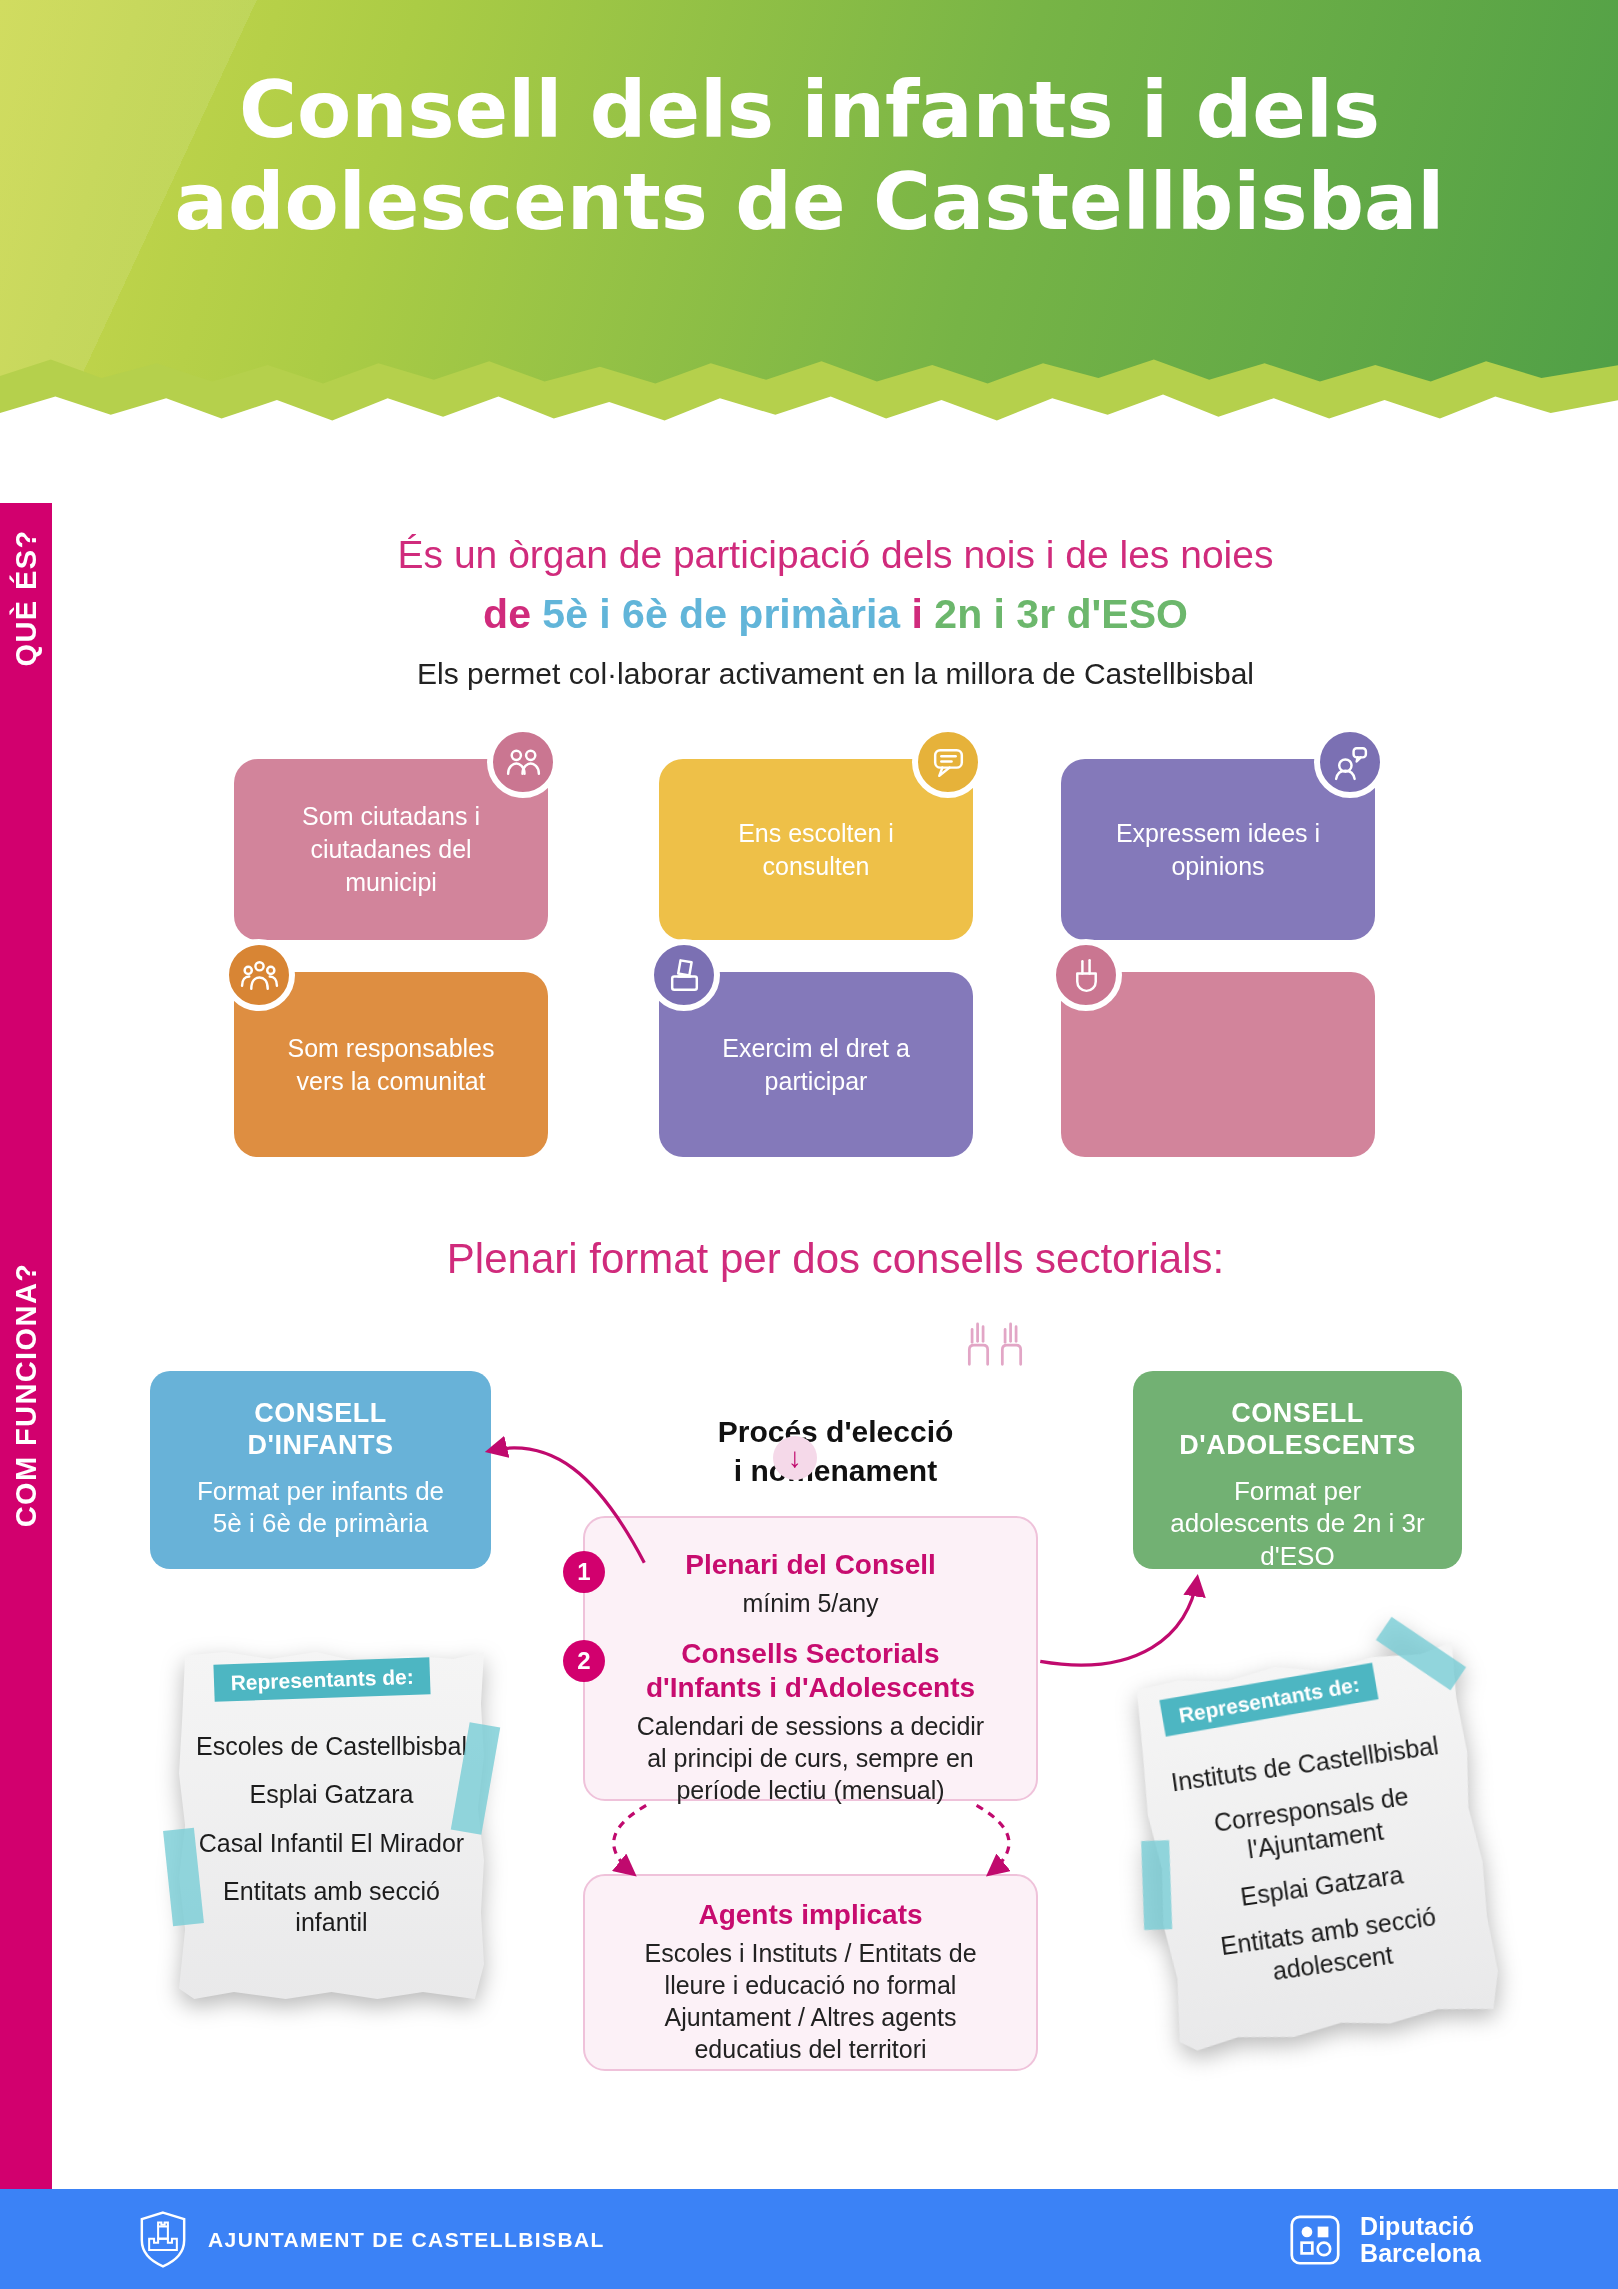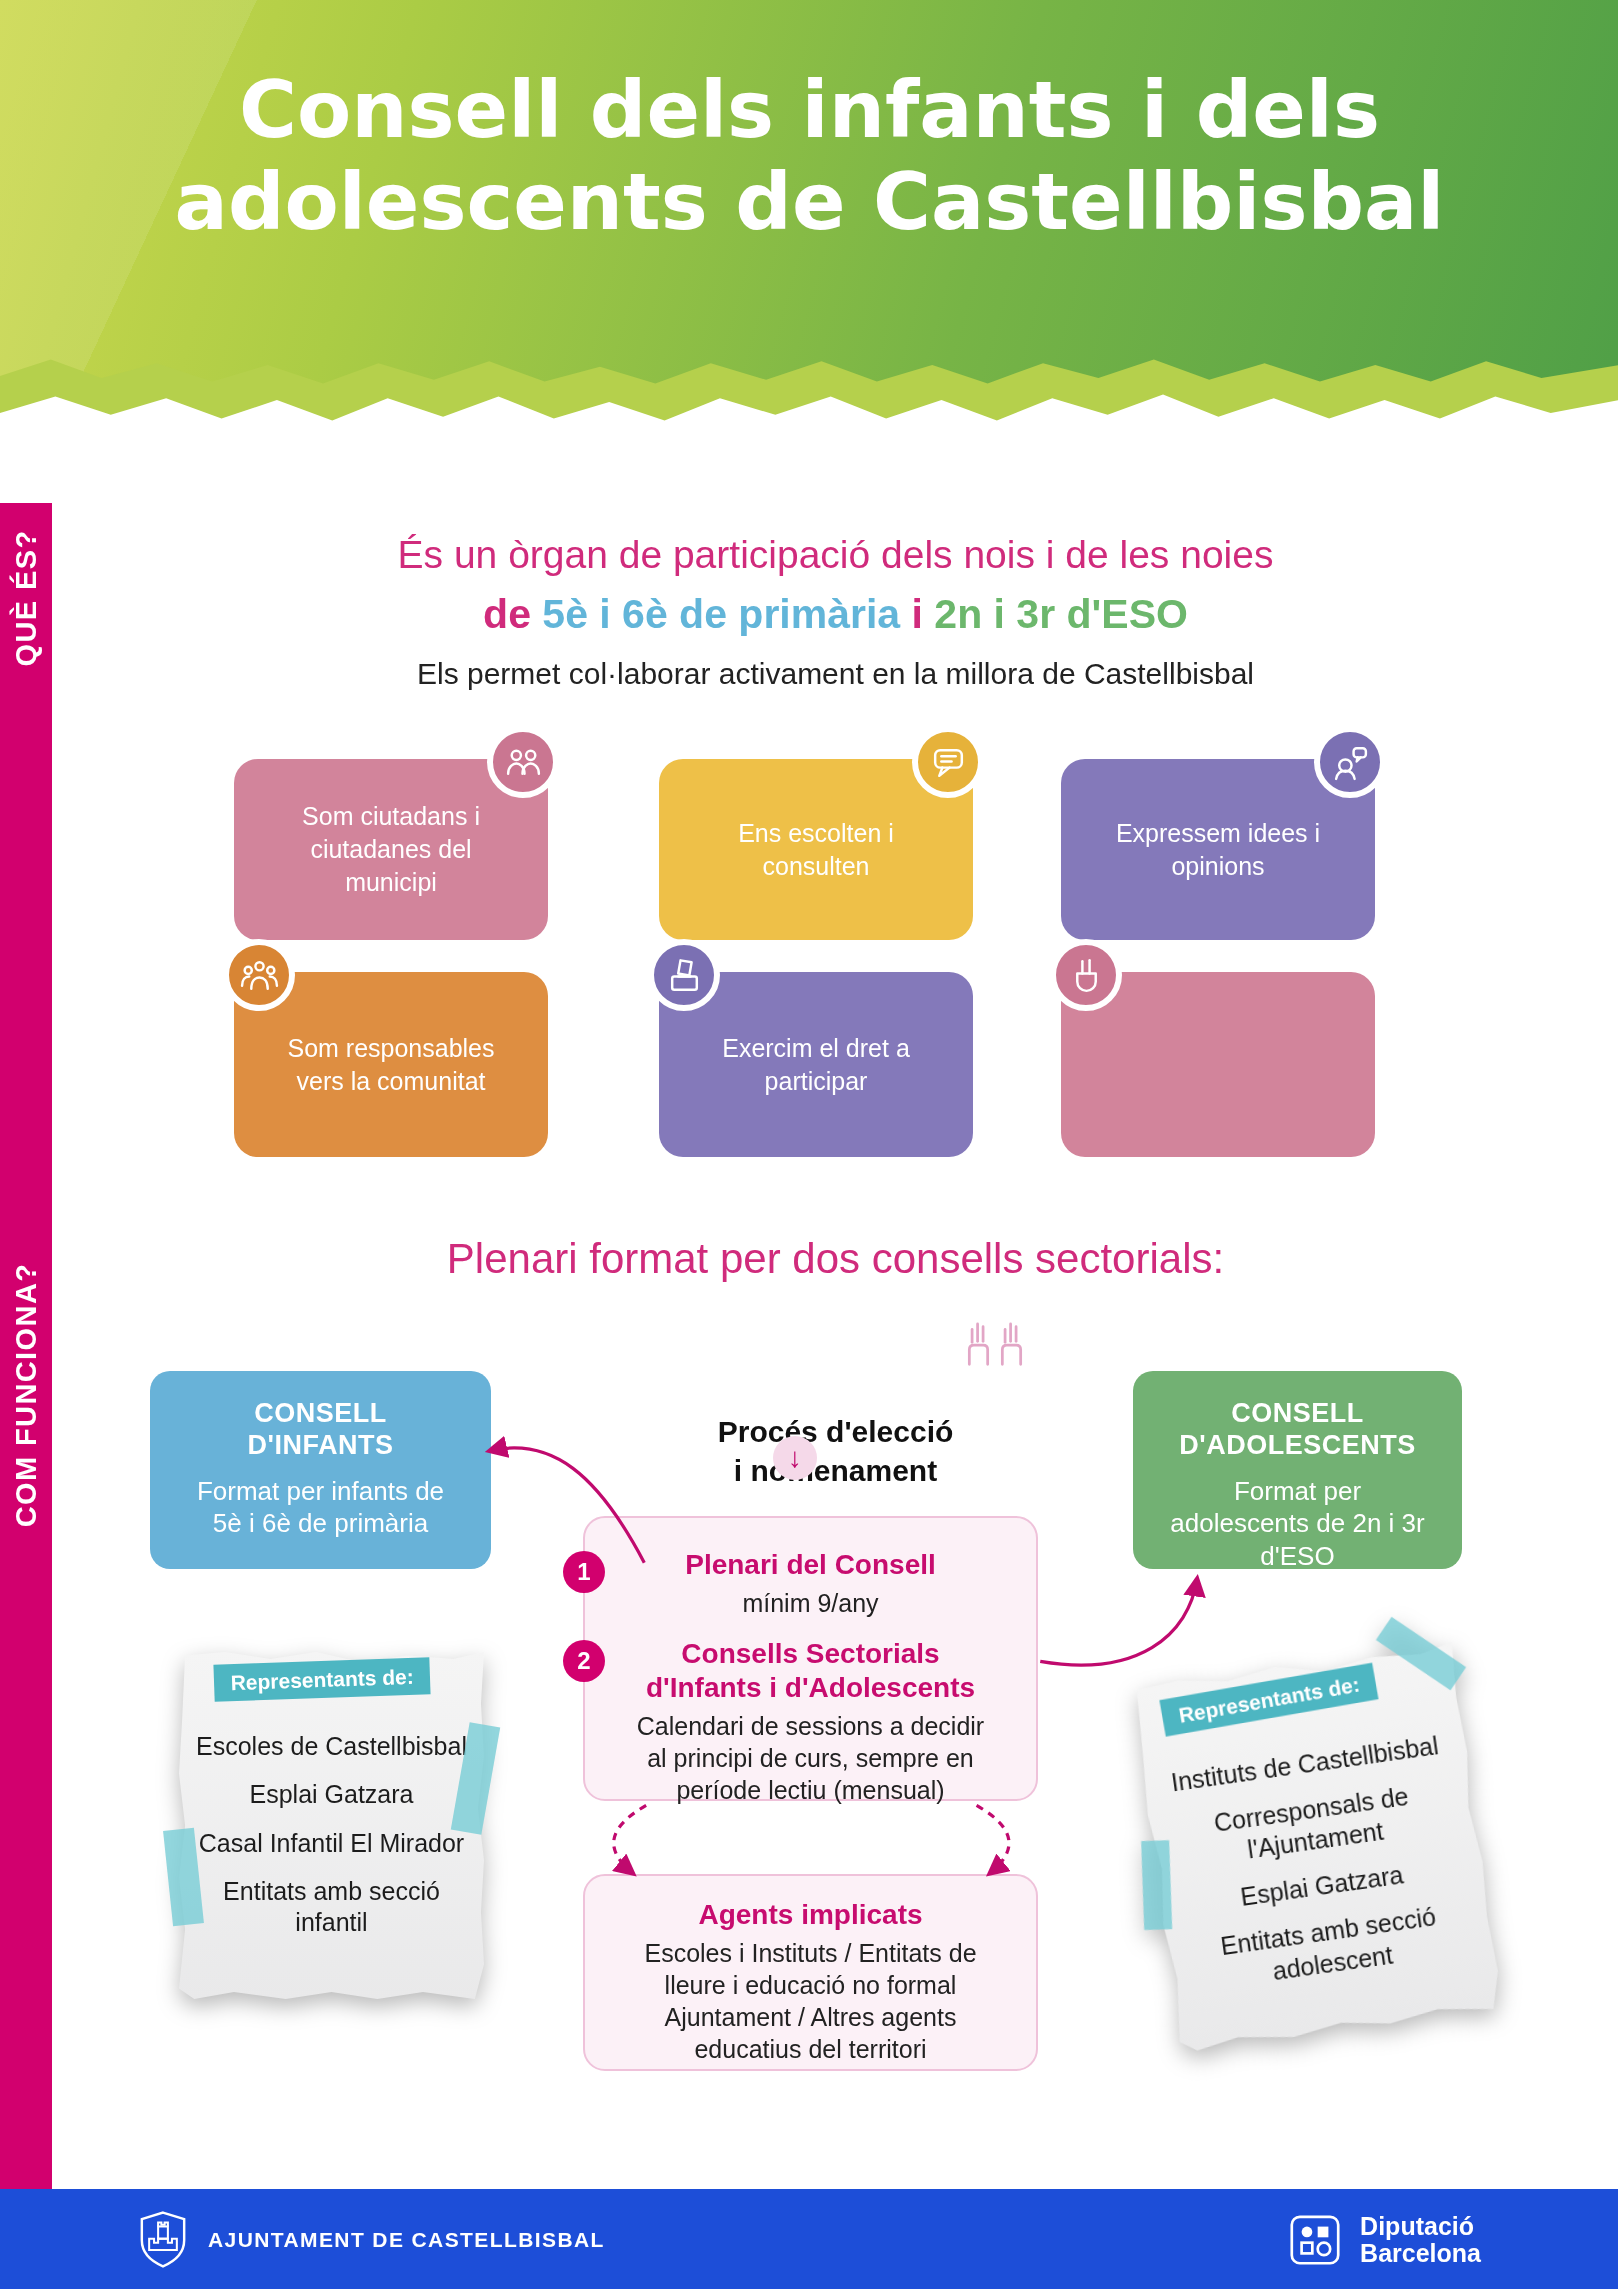--- a/index.html
+++ b/index.html
@@ -76,21 +76,21 @@
                            2% 80%,0% 65%,2% 50%,0% 35%,1% 20%);}
   .note-left{left:179px;top:1652px;width:305px;height:347px;}
   .note-right{left:1154px;top:1663px;width:325px;height:369px;transform:rotate(-8deg);}
   .note-label{position:absolute;display:inline-block;background:#4db6c2;color:#fff;
               font-size:21px;font-weight:bold;padding:6.5px 16.6px;transform:rotate(-2deg);}
   .note-items{position:absolute;left:13px;right:13px;display:flex;flex-direction:column;
               gap:17px;text-align:center;font-size:25px;color:#1c1c1c;line-height:1.25;}
   .tape{position:absolute;background:rgba(120,205,214,.8);}
 
   
-  .footer{position:absolute;left:0;bottom:0;width:1619px;height:101px;background:#1d4ed8;
+  .footer{position:absolute;left:0;bottom:0;width:1619px;height:101px;background:#3b82f6;
           display:flex;align-items:center;justify-content:space-between;
           padding:0 138px;box-sizing:border-box;color:#fff;}
   .fgroup{display:flex;align-items:center;gap:20px;}
   .aj-label{font-size:21px;letter-spacing:1.4px;font-weight:600;}
   .diba-text{font-size:25px;font-weight:bold;line-height:1.08;}
 </style>
 </head>
 <body>
 
 <div class="page">
@@ -225,21 +225,21 @@
   <div class="consell" style="left: 1133px; top: 1371px; width: 329px; background: rgb(114, 177, 115);">
     <h3>CONSELL D'ADOLESCENTS</h3>
     <p>Format per adolescents de 2n i 3r d'ESO</p>
   </div>
 
   <div class="pinkbox plenari">
     <div class="numcircle num1" style="background: rgb(210, 0, 110);">1</div>
     <div class="numcircle num2" style="background: rgb(210, 0, 110);">2</div>
     <div class="pb-item1">
       <div class="pb-title">Plenari del Consell</div>
-      <div class="pb-body">mínim 9/any</div>
+      <div class="pb-body">mínim 5/any</div>
     </div>
     <div>
       <div class="pb-title">Consells Sectorials d'Infants i d'Adolescents</div>
       <div class="pb-body">Calendari de sessions a decidir al principi de curs, sempre en període lectiu (mensual)</div>
     </div>
   </div>
 
   <div class="pinkbox agents">
     <div class="pb-title">Agents implicats</div>
     <div class="pb-body">Escoles i Instituts / Entitats de lleure i educació no formal Ajuntament / Altres agents educatius del territori</div>

